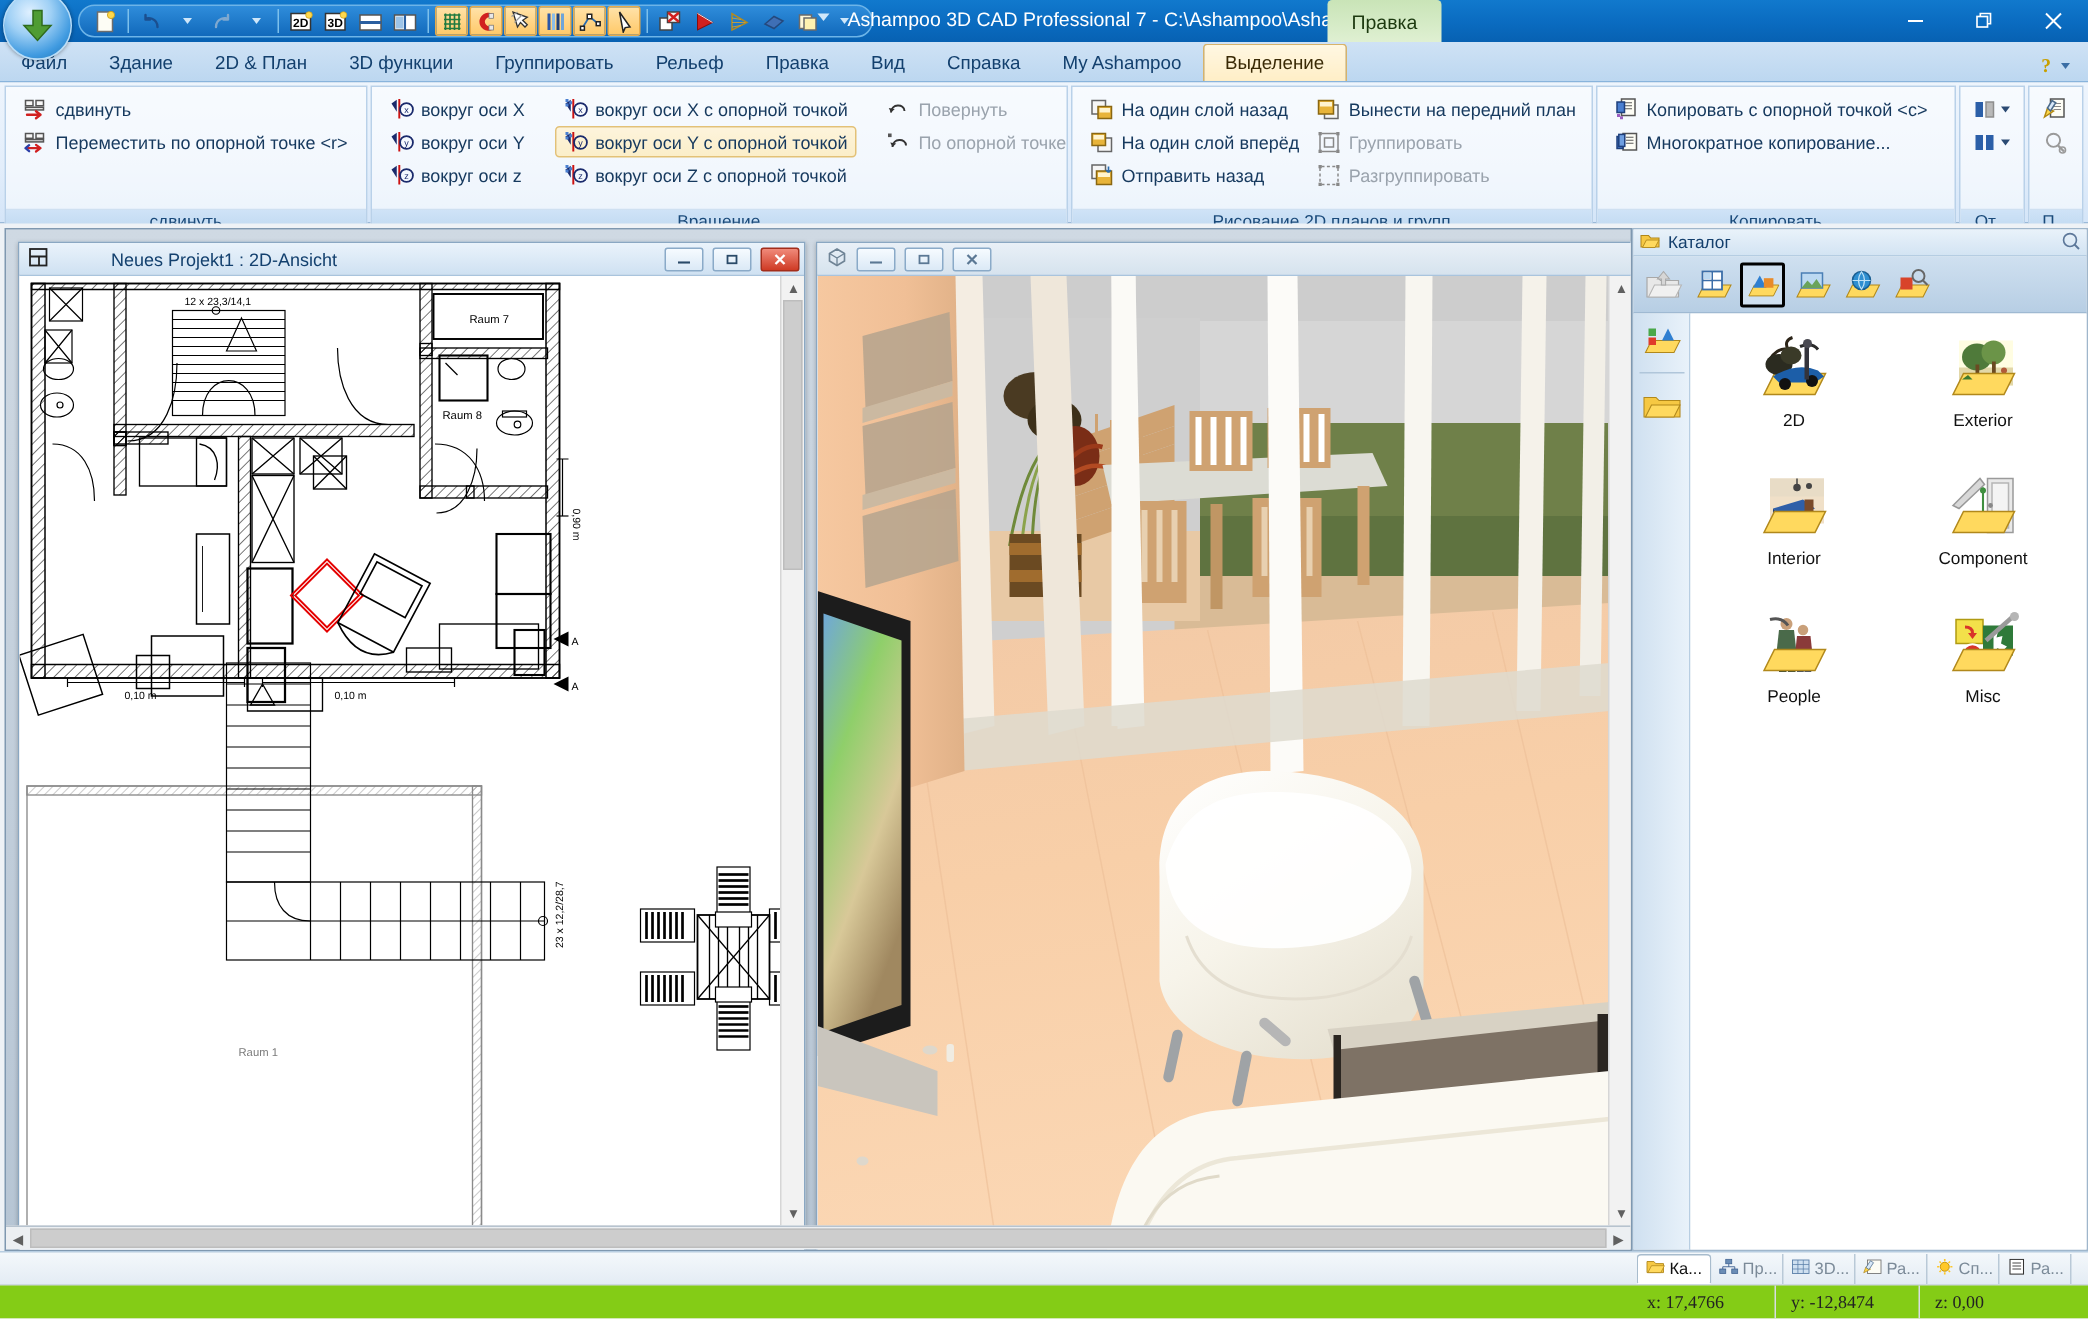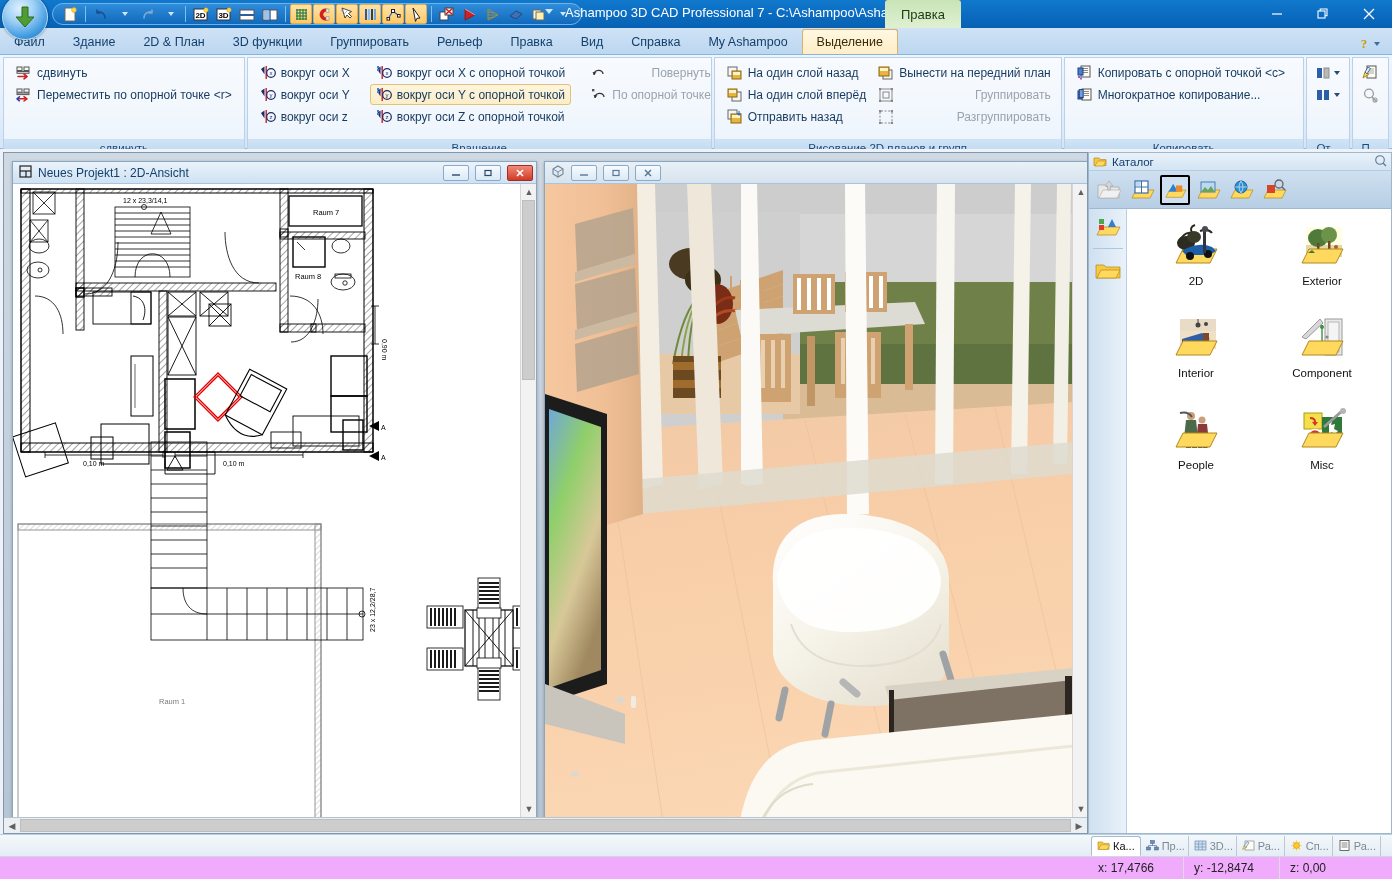--- a/index.html
+++ b/index.html
@@ -87,41 +87,41 @@
     border-top:1px solid #cfe0f1; border-radius:0 0 2px 2px; overflow:hidden;
     white-space:nowrap; text-overflow:ellipsis;
   }
   .col { display:flex; flex-direction:column; justify-content:flex-start; gap:1px; }
   .ritem {
     height:21px; display:flex; align-items:center; gap:5px; padding:0 5px;
     font-size:12px; color:#16395e; border:1px solid transparent; border-radius:3px;
     white-space:nowrap; cursor:pointer;
   }
   .ritem.sel { background:linear-gradient(to bottom,#fdf4dc,#fbeec9); border-color:#e3c177; }
-  .ritem.dis { color:#9aa3ad; cursor:default;justify-content:space-between; }
+  .ritem.dis { color:#9aa3ad; cursor:default; }
   .ico { width:16px;height:16px; flex:0 0 16px; position:relative; display:inline-block; }
 
   
   .work { flex:1; position:relative; display:flex; background:#eef2f6; overflow:hidden; }
   .mdi {
     flex:1; position:relative; background:#a9bdd0;
     background:linear-gradient(to bottom,#cfd9e3,#b6c5d4);
     border:1px solid #7f98b0; margin:3px 0 0 3px; overflow:hidden;
   }
   .child {
     position:absolute; background:#fff; border:1px solid #8aa7c2;
     box-shadow:0 1px 3px rgba(0,0,0,.25); display:flex; flex-direction:column;
   }
   .child-tb {
     height:22px; display:flex; align-items:center; padding:0 3px 0 6px;
     background:linear-gradient(to bottom,#eaf3fb,#cfe1f2);
     border-bottom:1px solid #a9c4dd; gap:6px;
   }
   .child.inactive .child-tb { background:linear-gradient(to bottom,#e9f0f7,#d6e3ee); }
-  .child-title { font-size:12px; color:#13406e; white-space:nowrap; flex:1; }
+  .child-title { font-size:12px; color:#13406e; white-space:nowrap; flex:1;margin-left:36px; }
   .child.inactive .child-title { color:#7e94a9; }
   .cbtn {
     width:26px;height:16px; border:1px solid #8aaac8; border-radius:2px;
     background:linear-gradient(to bottom,#f6fbff,#dbe9f6);
     display:flex;align-items:center;justify-content:center; cursor:pointer; font-size:9px;color:#2a4a68;
   }
   .cbtn.red { background:linear-gradient(to bottom,#f08a7a,#cf3b25); border-color:#a32d1a; color:#fff; }
   .child.inactive .cbtn.red { background:linear-gradient(to bottom,#f6fbff,#dbe9f6); border-color:#8aaac8; color:#2a4a68;}
   .child-body { flex:1; position:relative; overflow:hidden; background:#fff; }
 
@@ -189,21 +189,21 @@
   .btab {
     height:20px; display:flex;align-items:center;gap:3px; padding:0 5px; font-size:11px;
     color:#7b8a98; cursor:pointer; border-right:1px solid #b9c9d7; white-space:nowrap; max-width:48px; overflow:hidden;
   }
   .btab.active {
     background:#fff; color:#111; border:1px solid #a8bccd; border-bottom:1px solid #fff;
     border-radius:3px 3px 0 0; max-width:54px;
   }
   .statusbar {
     height:23px; flex:0 0 23px; display:flex; align-items:center;
-    background:#f0abfc; border-top:1px solid #cfd8e0; font-size:12px; color:#222;
+    background:#84cc16; border-top:1px solid #cfd8e0; font-size:12px; color:#222;font-family:Liberation Serif, serif;
   }
   .st-cell { padding:0 10px; border-right:1px solid #d8dde2; height:23px; display:flex;align-items:center;white-space:nowrap;}
   .st-spacer{ width:1088px; flex:0 0 1088px; height:23px;}
 </style>
 </head>
 <body>
 
 <div class="app">
 
   <div class="titlebar">

